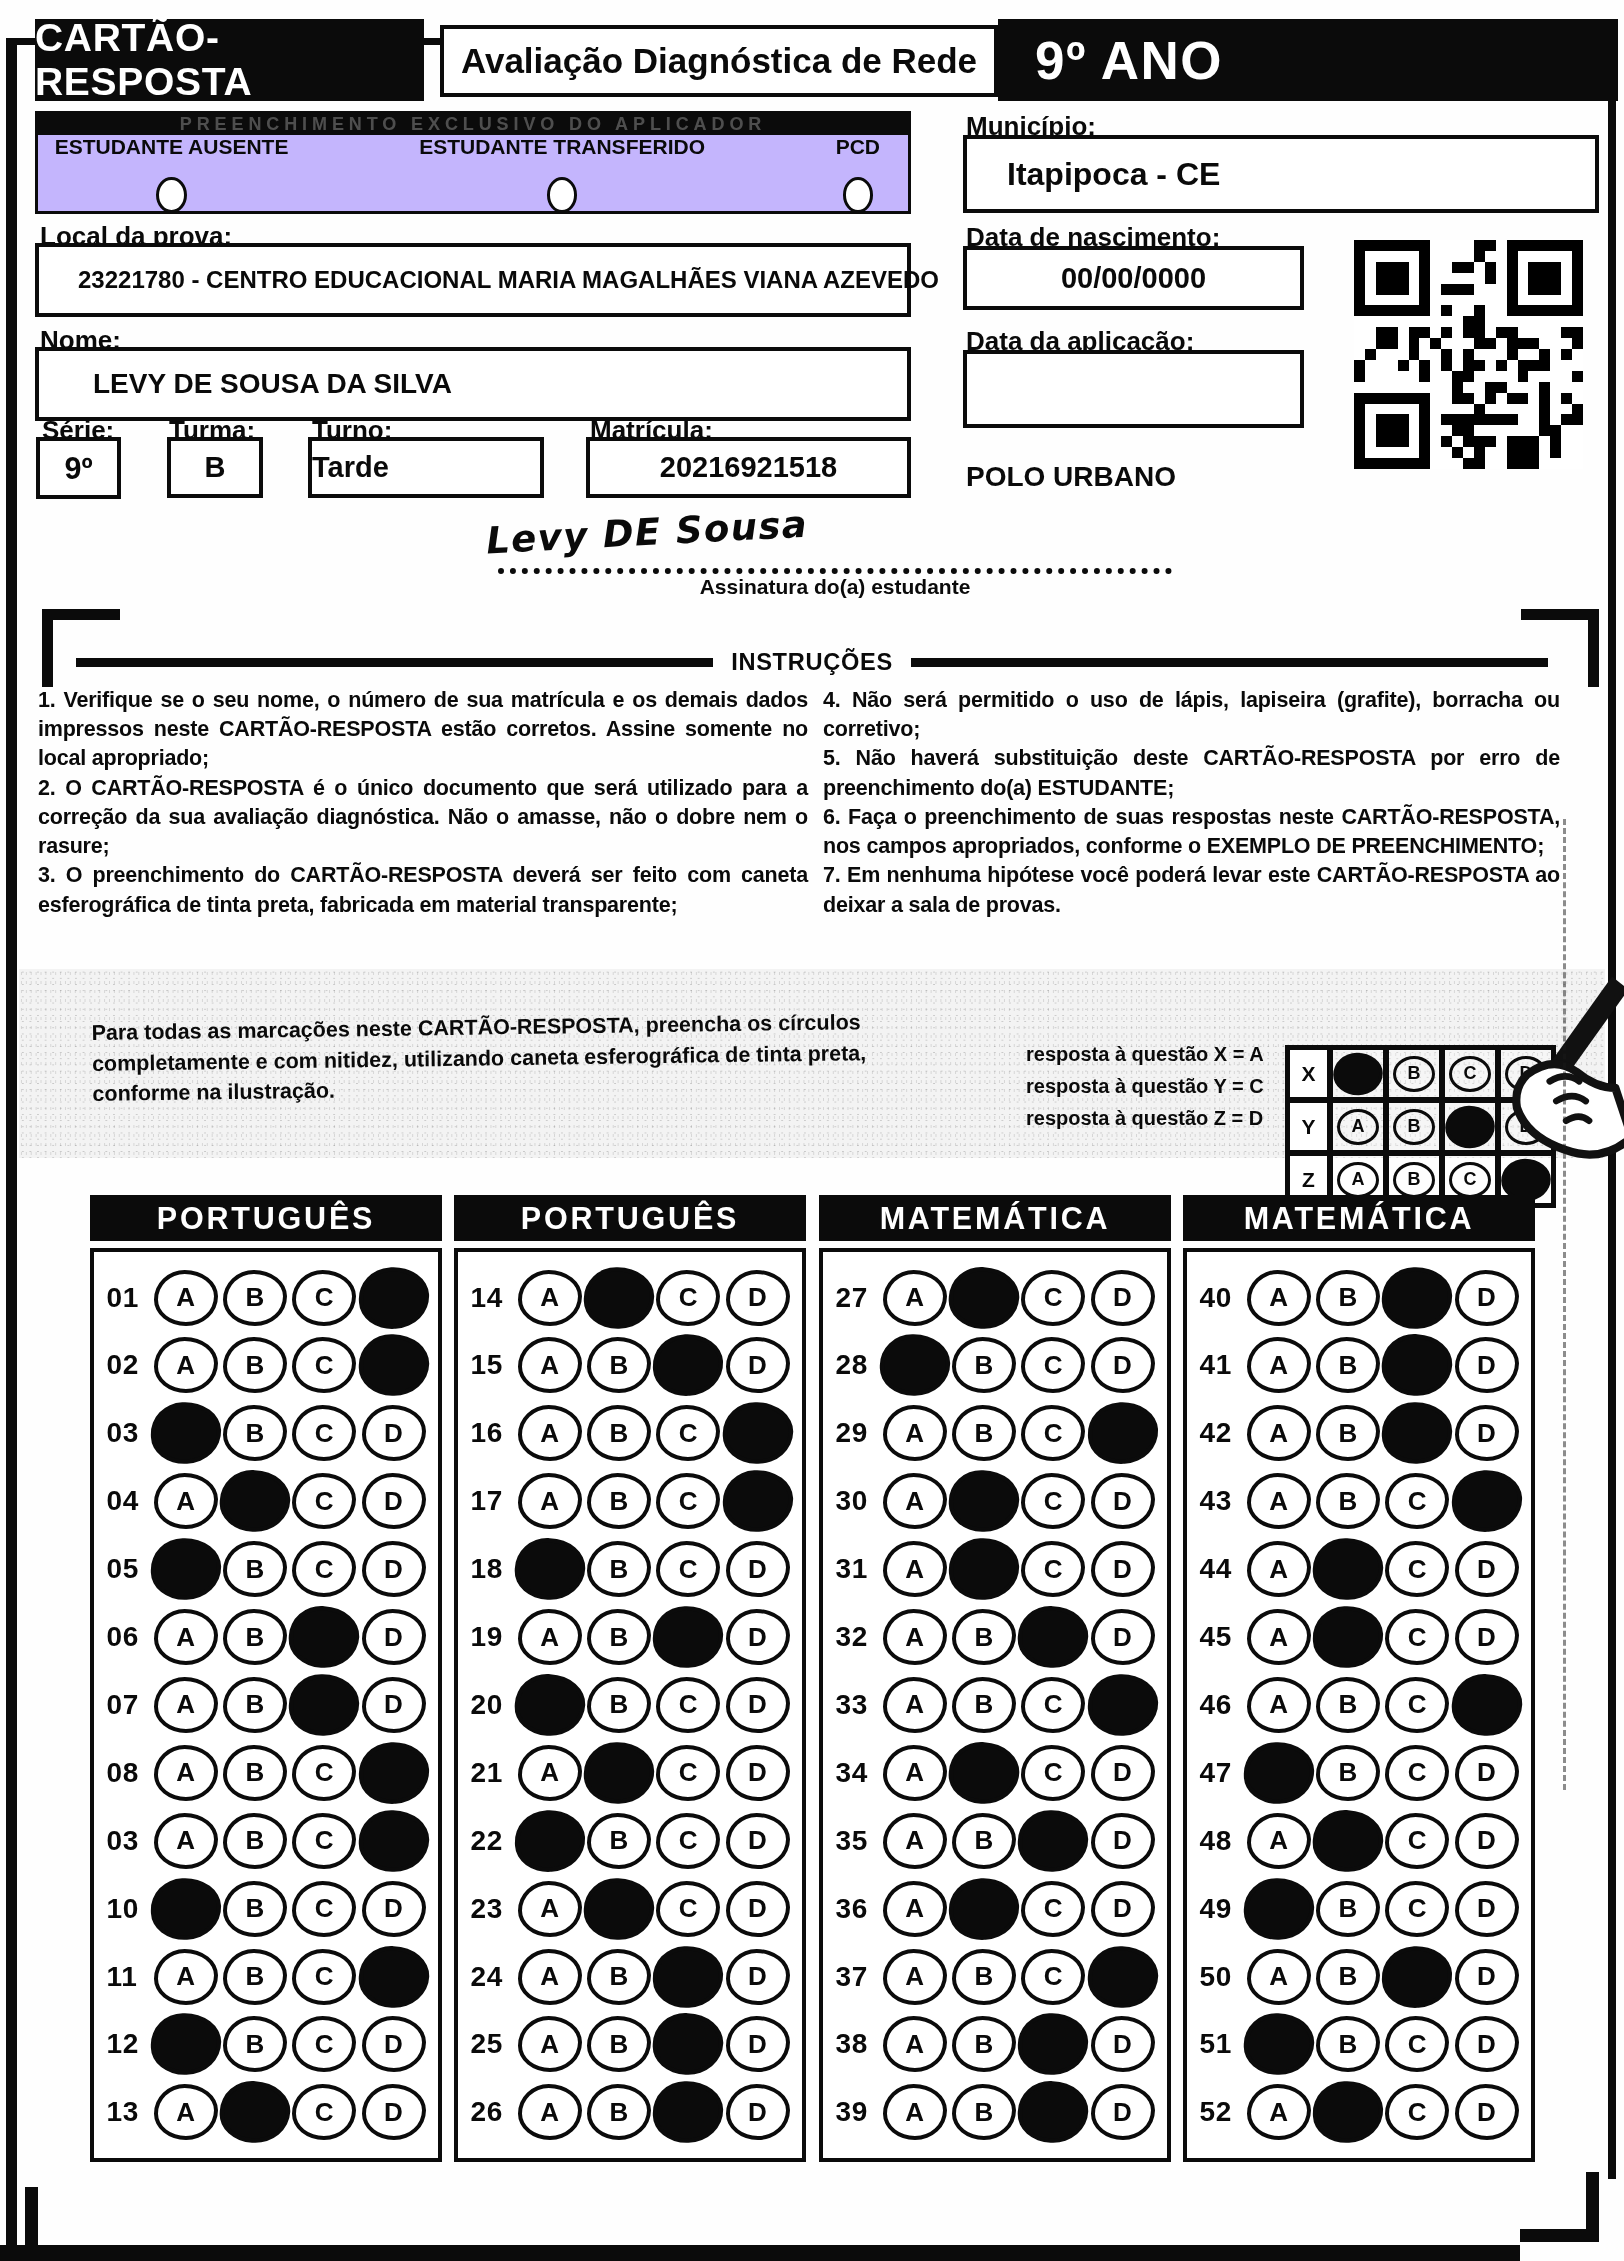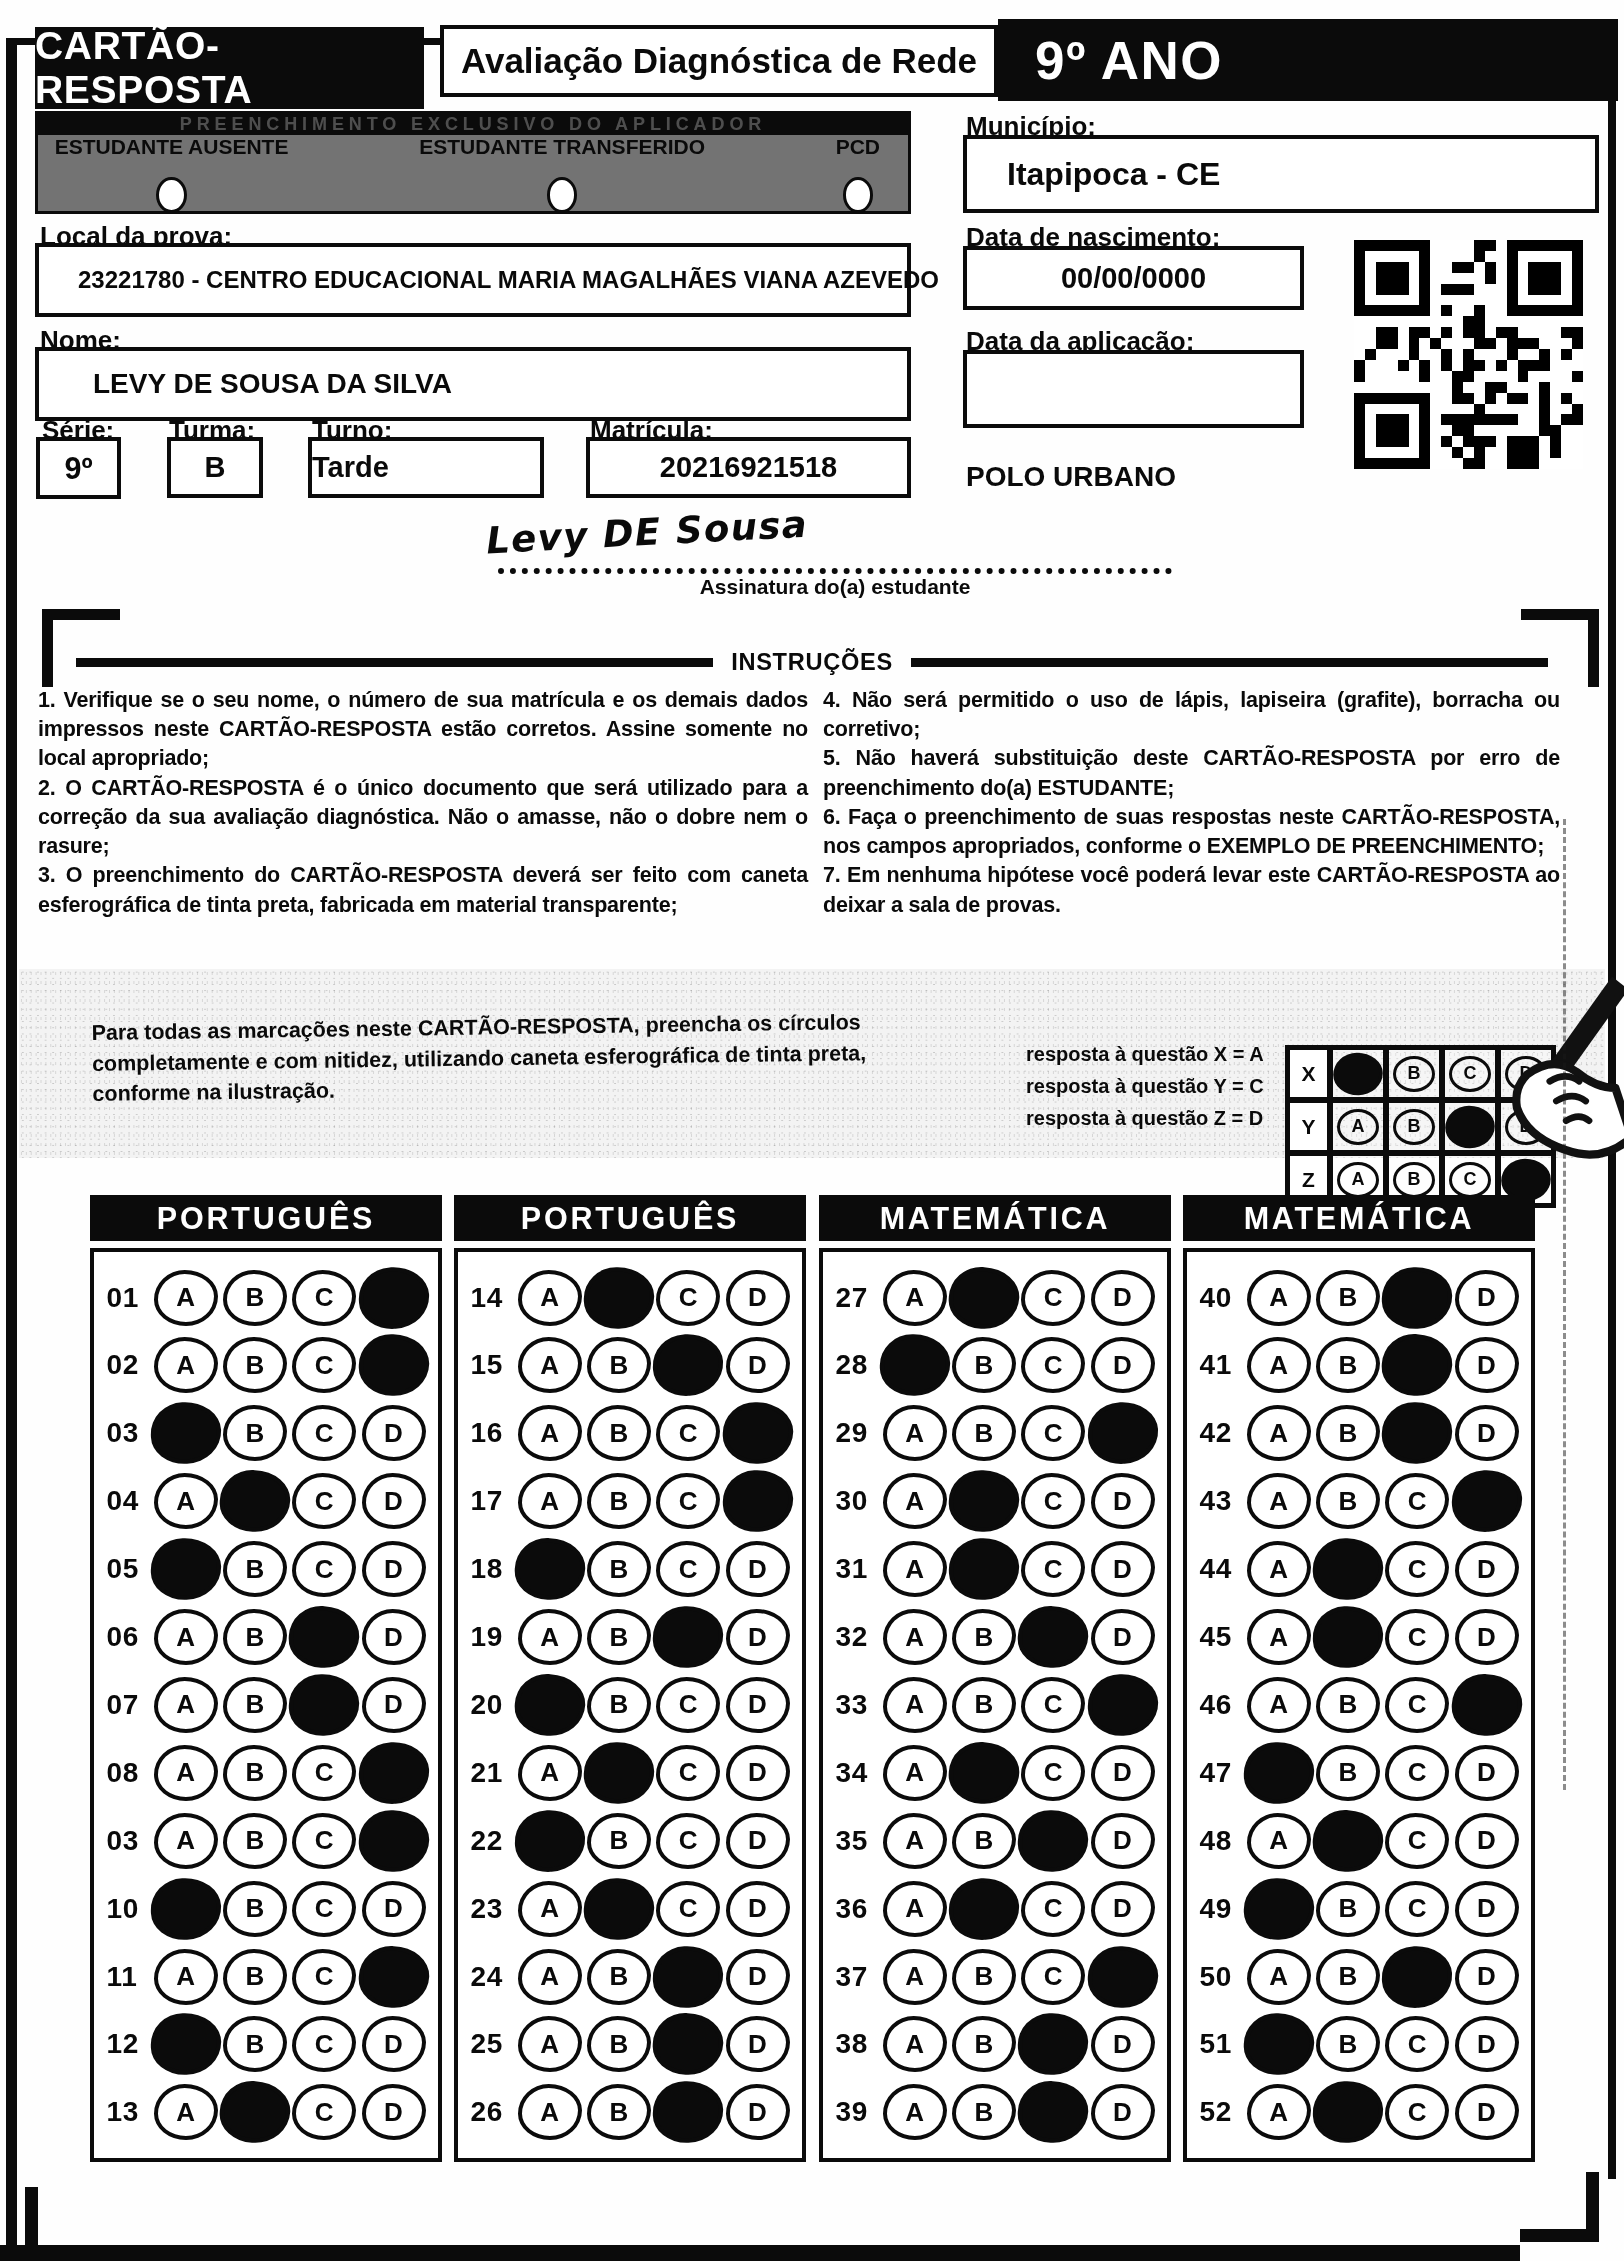--- a/index.html
+++ b/index.html
@@ -6,26 +6,26 @@
   #page{position:relative;width:1624px;height:2261px;background:#fefefe;overflow:hidden;
         font-family:"Liberation Sans",sans-serif;color:#0a0a0a;}
   .abs{position:absolute;}
   .bar{position:absolute;background:#0b0b0b;}
   .blackbox{position:absolute;background:#0b0b0b;color:#fff;display:flex;align-items:center;justify-content:center;font-weight:700;}
   .box{position:absolute;border:4.9px solid #0b0b0b;background:#fff;display:flex;align-items:center;box-sizing:border-box;}
   .label{position:absolute;font-weight:700;font-size:26px;white-space:nowrap;}
   .value{font-weight:700;font-size:28px;white-space:nowrap;}
 
   
-  .hdr-card{left:35px;top:19.4px;width:389px;height:82px;font-size:39px;letter-spacing:0.7px;margin-top:8px;}
+  .hdr-card{left:35px;top:19.4px;width:389px;height:82px;font-size:39px;letter-spacing:0.7px;}
   .hdr-exam{left:440px;top:25px;width:558px;height:72px;justify-content:center;font-weight:700;font-size:35px;}
   .hdr-grade{left:998px;top:19.4px;width:620px;height:82px;justify-content:flex-start;padding-left:37px;font-size:53px;box-sizing:border-box;letter-spacing:1.4px;}
 
   
-  .appl-block{left:35px;top:111px;width:876px;height:103px;border:3.5px solid #0b0b0b;background:#737373;box-sizing:border-box;display:flex;flex-direction:column;}
+  .appl-block{left:35px;top:111px;width:876px;height:103px;border:3.5px solid #0b0b0b;background:#c4b5fd;box-sizing:border-box;display:flex;flex-direction:column;}
   .appl-banner{height:46px;background:#0b0b0b;color:rgba(255,255,255,.28);display:flex;align-items:center;justify-content:center;
                font-weight:700;font-size:18px;letter-spacing:4.9px;white-space:nowrap;}
   .appl-row{flex:1;display:flex;align-items:center;justify-content:space-between;padding:0 28px 0 16.7px;}
   .appl-opt{display:flex;align-items:center;gap:18px;flex-direction:column;}
   .appl-opt-label{font-size:21px;font-weight:700;white-space:nowrap;}
   .appl-circle{width:30.5px;height:36px;border:3.5px solid #0b0b0b;border-radius:50%;box-sizing:border-box;background:#fff;}
 
   .qr-box{left:1354px;top:240px;width:229px;height:229px;}
 
   

